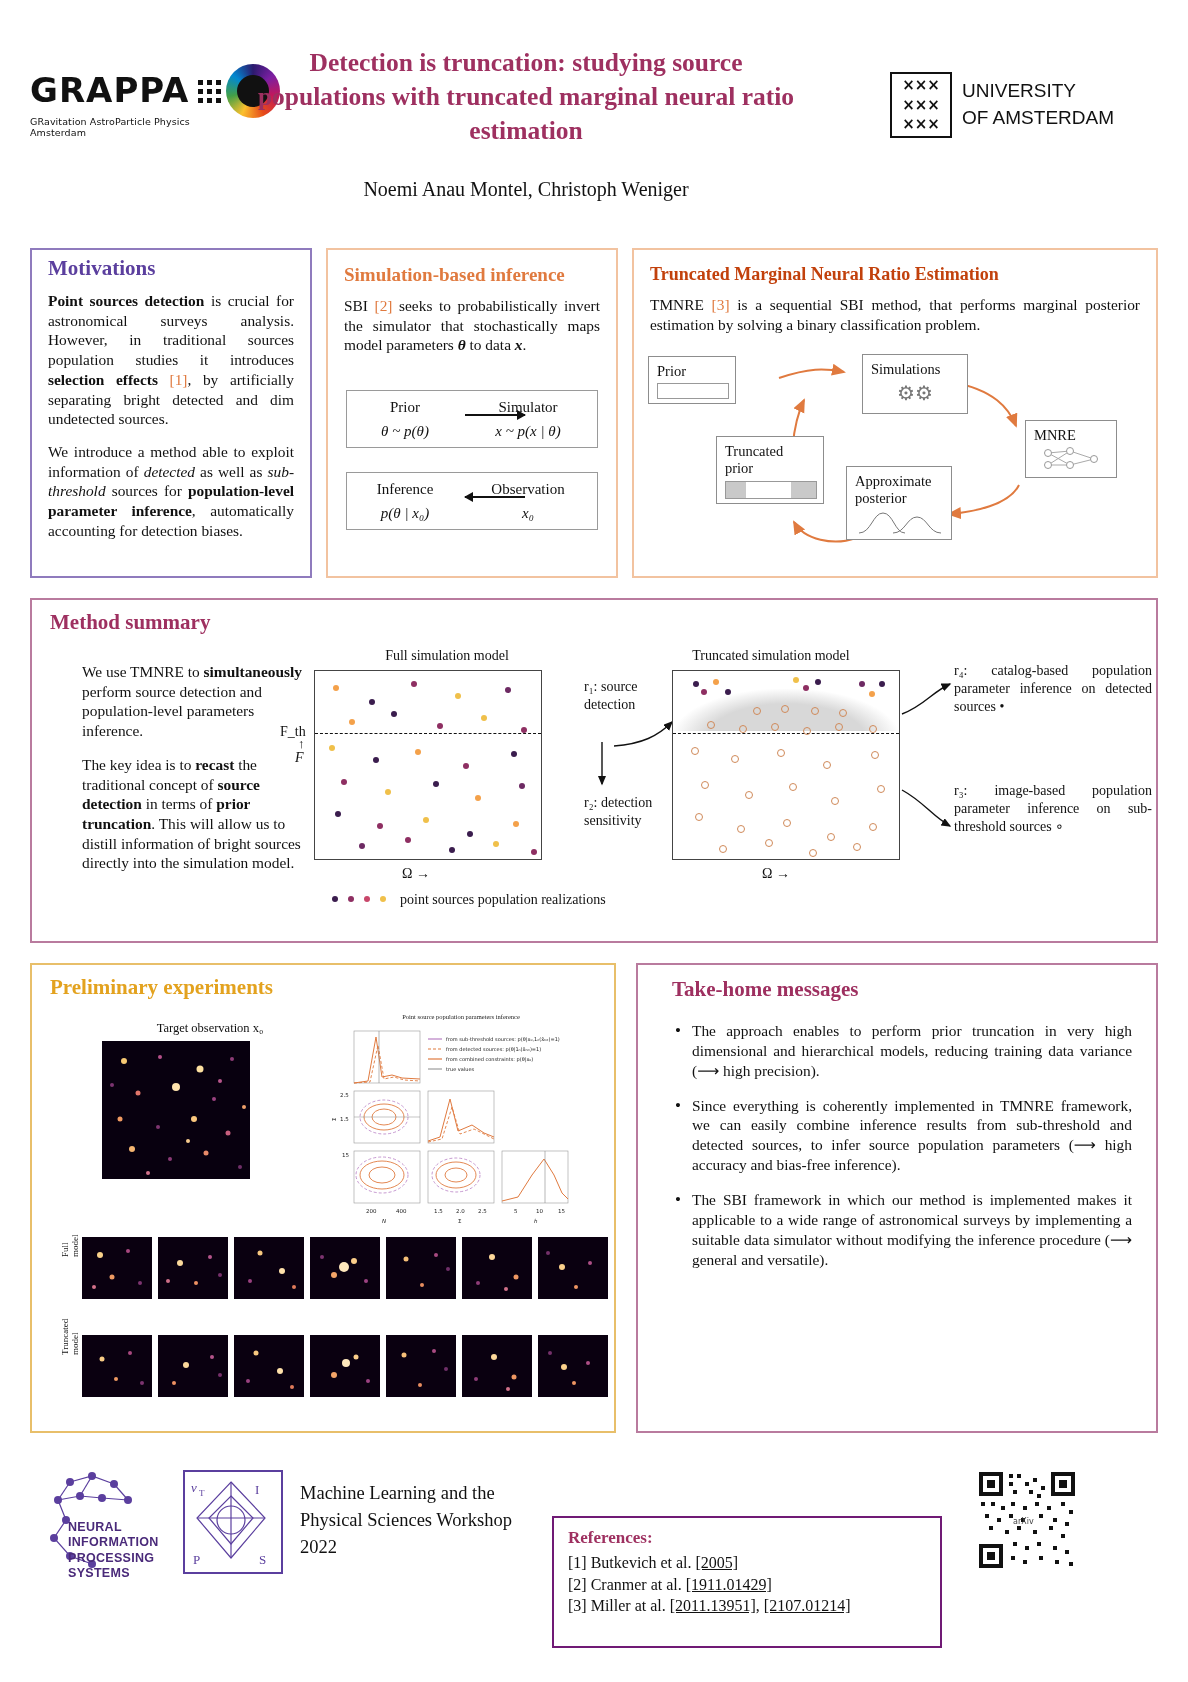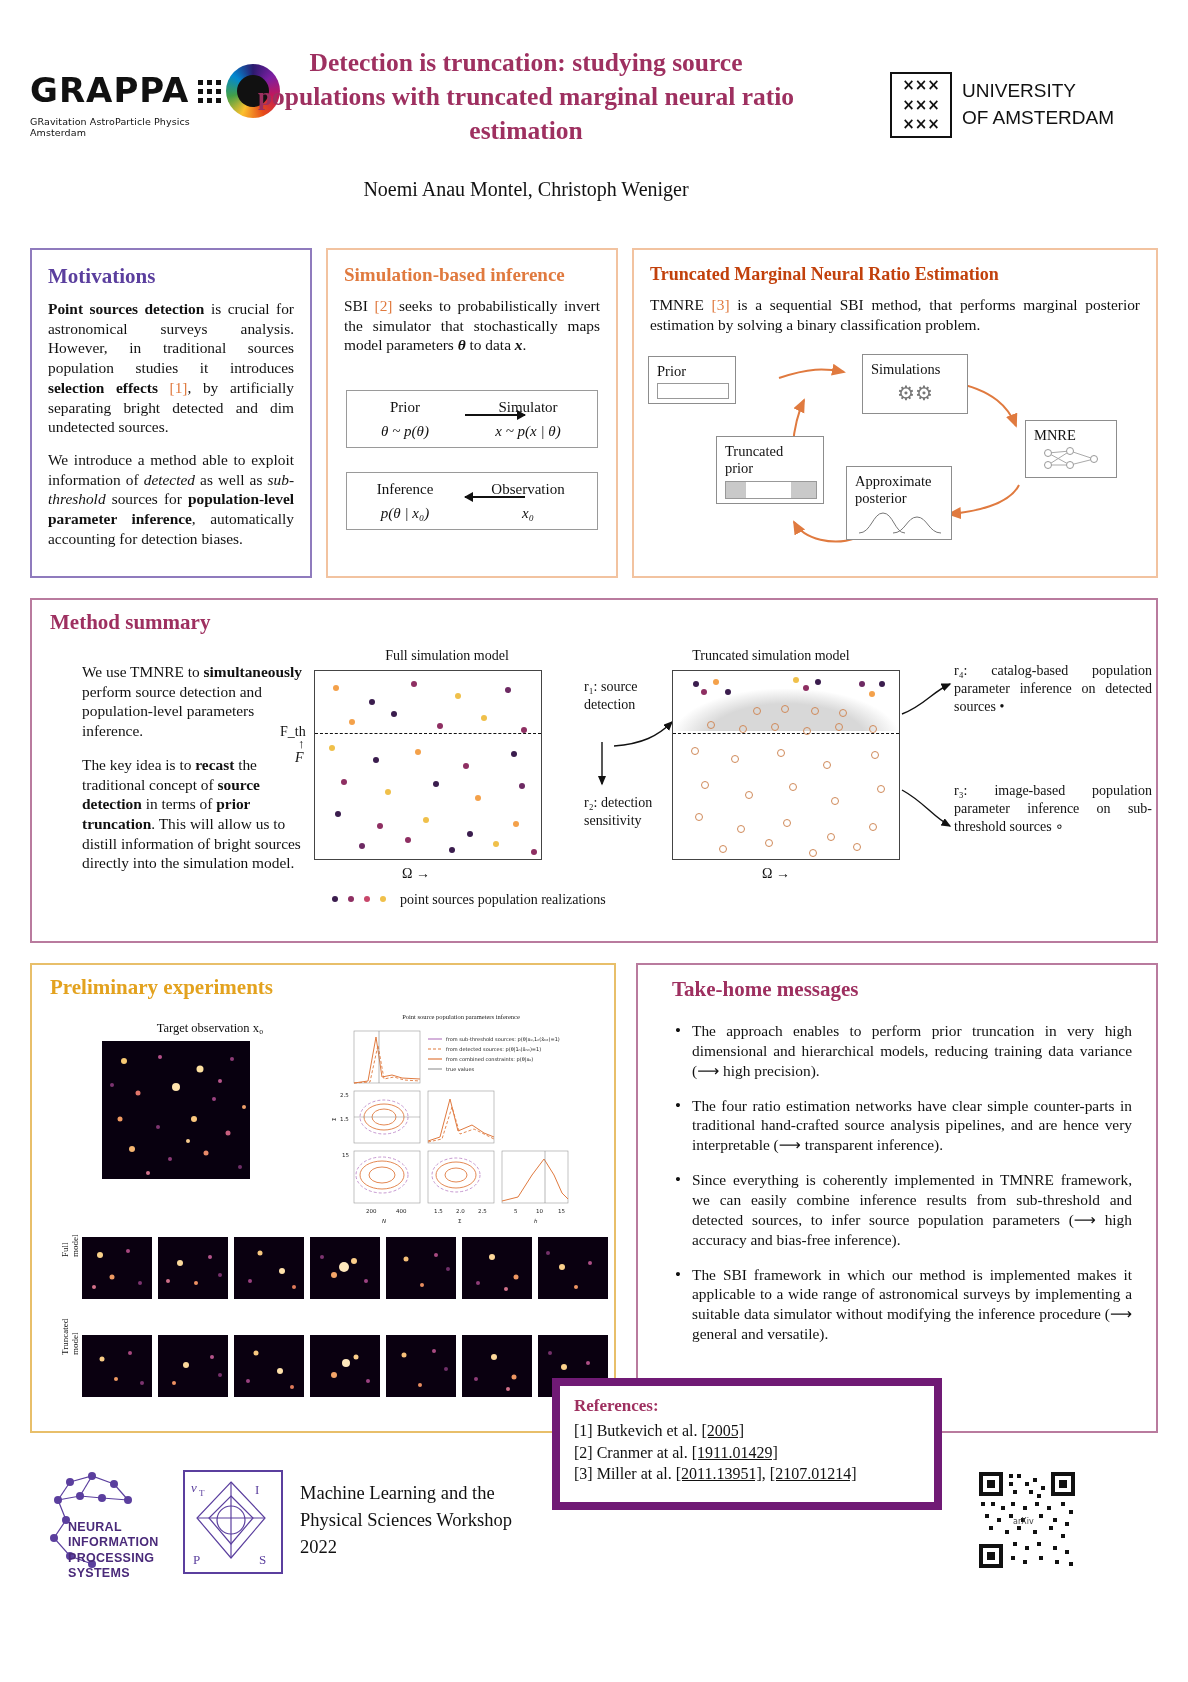--- a/index.html
+++ b/index.html
@@ -64,21 +64,21 @@
     margin:0 0 10px 0;
   }
   .body-text{font-size:15.4px;line-height:1.28;text-align:justify;}
   .body-text p{margin:0 0 13px 0;}
   .body-text p:last-child{margin-bottom:11px;}
   b{font-weight:bold;}
   .ref{color:#e07a3f;}
 
   
   #motivations{left:30px;top:248px;width:282px;height:330px;border:2px solid #8f7bbd;}
-  #motivations .inner{padding:14px 16px;}
+  #motivations .inner{padding:6px 16px;}
   #motivations .box-title{color:#5b3f9e;font-size:21px;}
 
   
   #sbi{left:326px;top:248px;width:292px;height:330px;border:2px solid #f2c3a0;}
   #sbi .inner{padding:14px 16px;}
   #sbi .box-title{color:#e07a3f;font-size:19px;}
   .eqbox{
     border:1px solid #9a9a9a;box-sizing:border-box;position:relative;background:#fff;
   }
   .eq-l{position:absolute;left:14px;top:8px;text-align:center;width:88px;}
@@ -113,21 +113,21 @@
   #prelim .box-title{color:#e3a21e;font-size:21px;position:absolute;left:18px;top:10px;}
 
   
   #take{left:636px;top:963px;width:522px;height:470px;border:2px solid #b97b9e;}
   #take .box-title{color:#9e3060;font-size:21px;position:absolute;left:34px;top:12px;}
   #take ul{margin:0;padding:0 24px 0 54px;list-style:none;position:absolute;top:56px;left:0;right:0;}
   #take li{position:relative;font-size:15.4px;line-height:1.29;margin-bottom:15px;text-align:justify;}
   #take li:before{content:"•";position:absolute;left:-17px;top:-1px;font-size:17px;}
 
   
-  #refs{left:552px;top:1378px;width:390px;height:132px;border:8px solid #701a75;}
+  #refs{left:552px;top:1516px;width:390px;height:132px;border:2px solid #701a75;}
   #refs .inner{padding:10px 14px;}
   #refs .r-title{font-weight:bold;color:#9e3060;font-size:17px;margin-bottom:4px;}
   #refs .r-line{font-size:16px;line-height:1.35;}
   .u{text-decoration:underline;}
 
   .mlps{position:absolute;left:300px;top:1480px;width:220px;font-size:18.5px;line-height:1.45;}
   .neurips{position:absolute;left:40px;top:1468px;width:150px;height:110px;}
   .neurips-txt{position:absolute;left:28px;top:52px;font-family:"Liberation Sans", sans-serif;
     font-size:12.5px;font-weight:bold;color:#4a2a7a;line-height:1.22;letter-spacing:.3px;}
   .nu-logo{position:absolute;left:183px;top:1470px;width:96px;height:100px;border:2px solid #5b3f9e;}
@@ -613,21 +613,20 @@
           <circle cx="36" cy="48" r="2" fill="#ee9563"></circle>
           <circle cx="12" cy="18" r="2" fill="#74306a"></circle>
         </svg>
     </div>
   </div>
 
   <div class="box" id="take">
     <div class="box-title">Take-home messages</div>
     <ul>
       <li>The approach enables to perform prior truncation in very high dimensional and hierarchical models, reducing training data variance (⟶ high precision).</li>
-      <li>The four ratio estimation networks have clear simple counter-parts in traditional hand-crafted source analysis pipelines, and are hence very interpretable (⟶ transparent inference).</li>
       <li>Since everything is coherently implemented in TMNRE framework, we can easily combine inference results from sub-threshold and detected sources, to infer source population parameters (⟶ high accuracy and bias-free inference).</li>
       <li>The SBI framework in which our method is implemented makes it applicable to a wide range of astronomical surveys by implementing a suitable data simulator without modifying the inference procedure (⟶ general and versatile).</li>
     </ul>
   </div>
 
   <div class="neurips">
     <svg width="150" height="110">
       <g fill="#5b3f9e">
         <circle cx="30" cy="14" r="4"></circle>
           <circle cx="52" cy="8" r="4"></circle>

